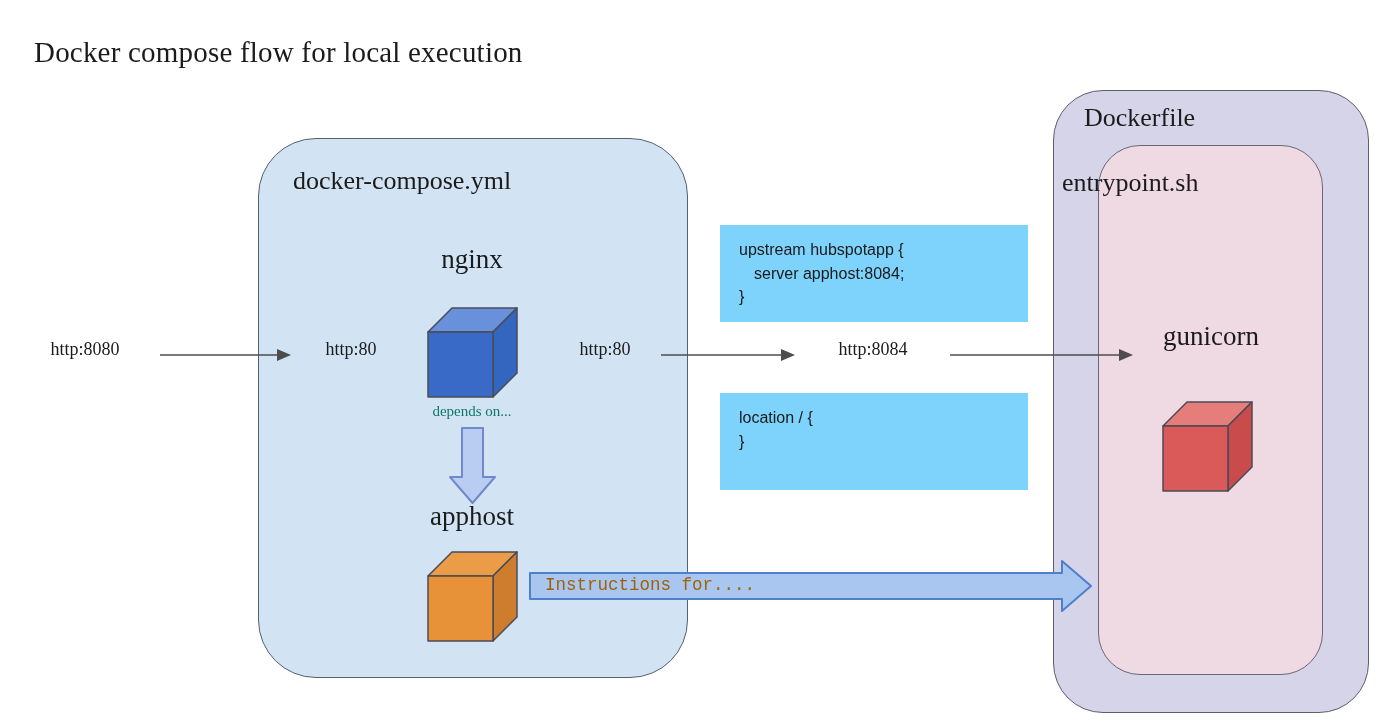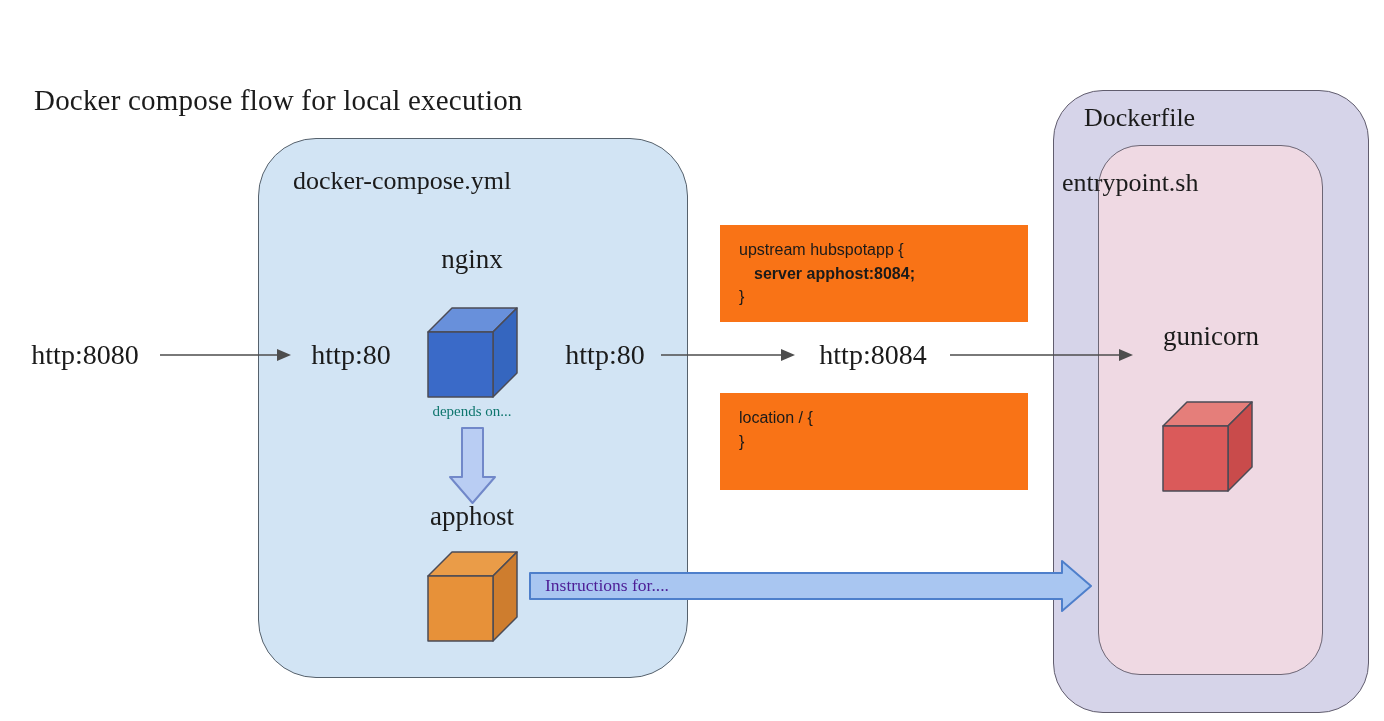--- a/index.html
+++ b/index.html
@@ -1,50 +1,50 @@
 <!DOCTYPE html>
 <html><head>
 <meta charset="utf-8">
 <style>
   html,body{margin:0;padding:0;}
   body{
     width:1384px;height:721px;position:relative;background:#ffffff;
     font-family:"Liberation Serif", serif;color:#1b1b1b;overflow:hidden;
   }
   .abs{position:absolute;}
-  .title{left:34px;top:36px;font-size:29px;letter-spacing:.2px;margin-top:48px;}
+  .title{left:34px;top:36px;font-size:29px;letter-spacing:.2px;}
   .box{position:absolute;box-sizing:border-box;border:1.4px solid #5f6470;}
   .compose-box{left:258px;top:138px;width:430px;height:540px;border-radius:58px;background:#d2e4f4;border-color:#56616c;}
   .dockerfile-box{left:1053px;top:90px;width:316px;height:623px;border-radius:50px;background:#d6d4e9;border-color:#615d6e;}
   .entrypoint-box{left:1098px;top:145px;width:225px;height:530px;border-radius:42px;background:#efd9e3;border-color:#6d6675;}
   .box-label{font-size:26px;}
   .lbl-compose{left:293px;top:166px;}
   .lbl-dockerfile{left:1084px;top:103px;}
   .lbl-entrypoint{left:1062px;top:168px;font-family:Liberation Serif, serif;}
   .node-label{font-size:27px;text-align:center;}
   .lbl-nginx{left:372px;top:244px;width:200px;}
   .lbl-apphost{left:372px;top:501px;width:200px;}
-  .port{font-size:28px;text-align:center;}
+  .port{font-size:18px;text-align:center;}
   .port-8080{left:18px;top:339px;width:134px;}
   .port-80l{left:295px;top:339px;width:112px;}
   .port-80r{left:549px;top:339px;width:112px;}
   .port-8084{left:806px;top:339px;width:134px;}
   .gunicorn{left:1130px;top:321px;width:162px;font-size:27px;text-align:center;line-height:31px;}
   .depends{left:397px;top:403px;width:150px;font-family:Liberation Serif, serif;font-size:15px;text-align:center;color:#0f766e;}
   .codeblock{
-    position:absolute;width:308px;height:97px;background:#f97316;
+    position:absolute;width:308px;height:97px;background:#7dd3fc;
     font-family:"Liberation Sans",sans-serif;font-size:16px;line-height:23.5px;color:#1a1a1a;
     padding:13px 12px 0 19px;box-sizing:border-box;
   }
   .code-upstream{left:720px;top:225px;}
   .code-location{left:720px;top:393px;}
-  .code-indent{padding-left:15px;font-weight:bold;}
+  .code-indent{padding-left:15px;}
   .instructions-label{
     left:545px;top:575px;width:260px;height:22px;
-    font-family:Liberation Serif, serif;font-size:17.5px;color:#4c1d95;
+    font-family:Liberation Mono, monospace;font-size:17.5px;color:#a16207;
   }
   svg.overlay{position:absolute;left:0;top:0;pointer-events:none;}
   .thin-arrow line{stroke:#4d4d4d;stroke-width:1.6;}
   .thin-arrow polygon{fill:#4d4d4d;}
   .cube{stroke:#4b4b55;stroke-width:1.5;stroke-linejoin:round;}
 </style>
 </head>
 <body>
 
 <div class="abs title">Docker compose flow for local execution</div>

